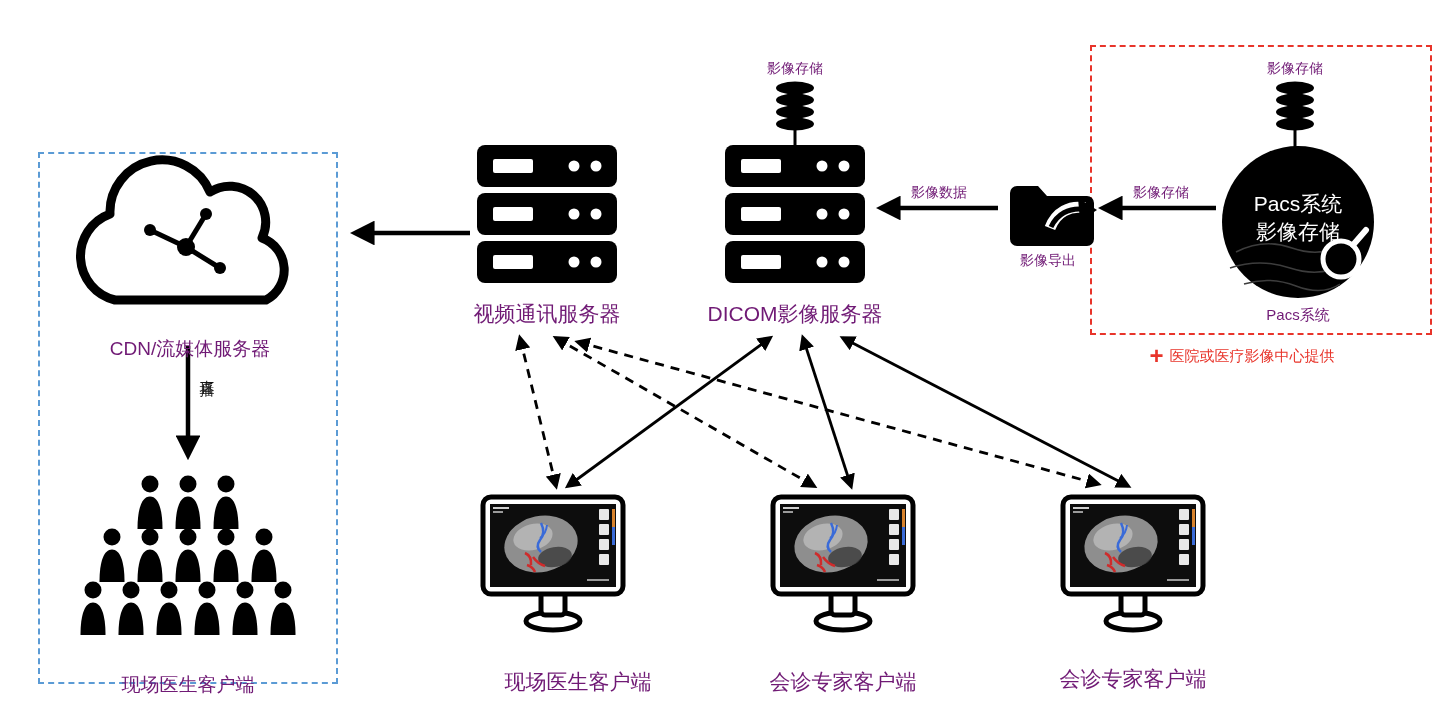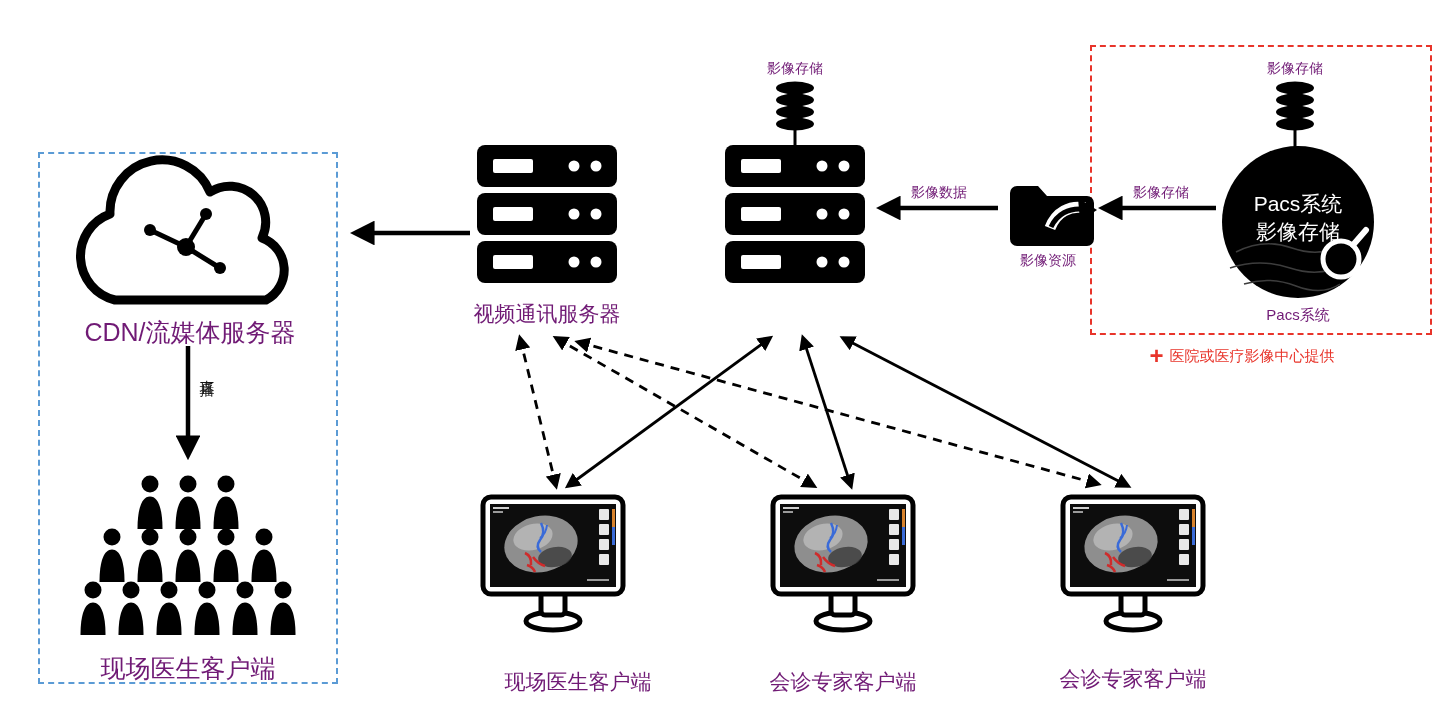--- a/index.html
+++ b/index.html
@@ -15,21 +15,21 @@
   svg.layer { position: absolute; left: 0; top: 0; }
   .label {
     position: absolute;
     transform: translateX(-50%);
     white-space: nowrap;
     color: #701a75;
     text-align: center;
   }
   .lbl-sm { font-size: 14px; }
   .lbl-md { font-size: 15px; }
-  .lbl-lg { font-size: 25px; }
+  .lbl-lg { font-size: 19px; margin-top: 20px; }
   .lbl-xl { font-size: 21px; }
   .circle-text {
     color: #ffffff;
     font-size: 21px;
     line-height: 1.35;
     font-weight: 400;
   }
   .note-red {
     color: #e8342a;
     font-size: 15px;
@@ -222,23 +222,24 @@
     <div>影像存储</div>
   </div>
   <div class="label lbl-md" style="left:1298px; top:306px">Pacs系统</div>
 
   <div class="label note-red" style="left:1242px; top:344px">
     <span class="plus">+</span>
     <span>医院或医疗影像中心提供</span>
   </div>
 
   <div class="label lbl-sm" style="left:1161px; top:184px">影像存储</div>
-  <div class="label lbl-sm" style="left:1048px; top:252px">影像资源</div>
+  <div class="label lbl-sm" style="left:1048px; top:252px">影像导出</div>
   <div class="label lbl-sm" style="left:939px;  top:184px">影像数据</div>
 
+  <div class="label lbl-xl" style="left:795px; top:300px">DICOM影像服务器</div>
   <div class="label lbl-xl" style="left:547px; top:300px">视频通讯服务器</div>
 
   <div class="label lbl-lg" style="left:190px; top:316px">CDN/流媒体服务器</div>
   <div class="vert-label" style="left:197px; top:368px">直播</div>
   <div class="label lbl-lg" style="left:188px; top:652px">现场医生客户端</div>
 
   <div class="label lbl-xl" style="left:578px;  top:668px">现场医生客户端</div>
   <div class="label lbl-xl" style="left:843px;  top:668px">会诊专家客户端</div>
   <div class="label lbl-xl" style="left:1133px; top:665px">会诊专家客户端</div>
 

